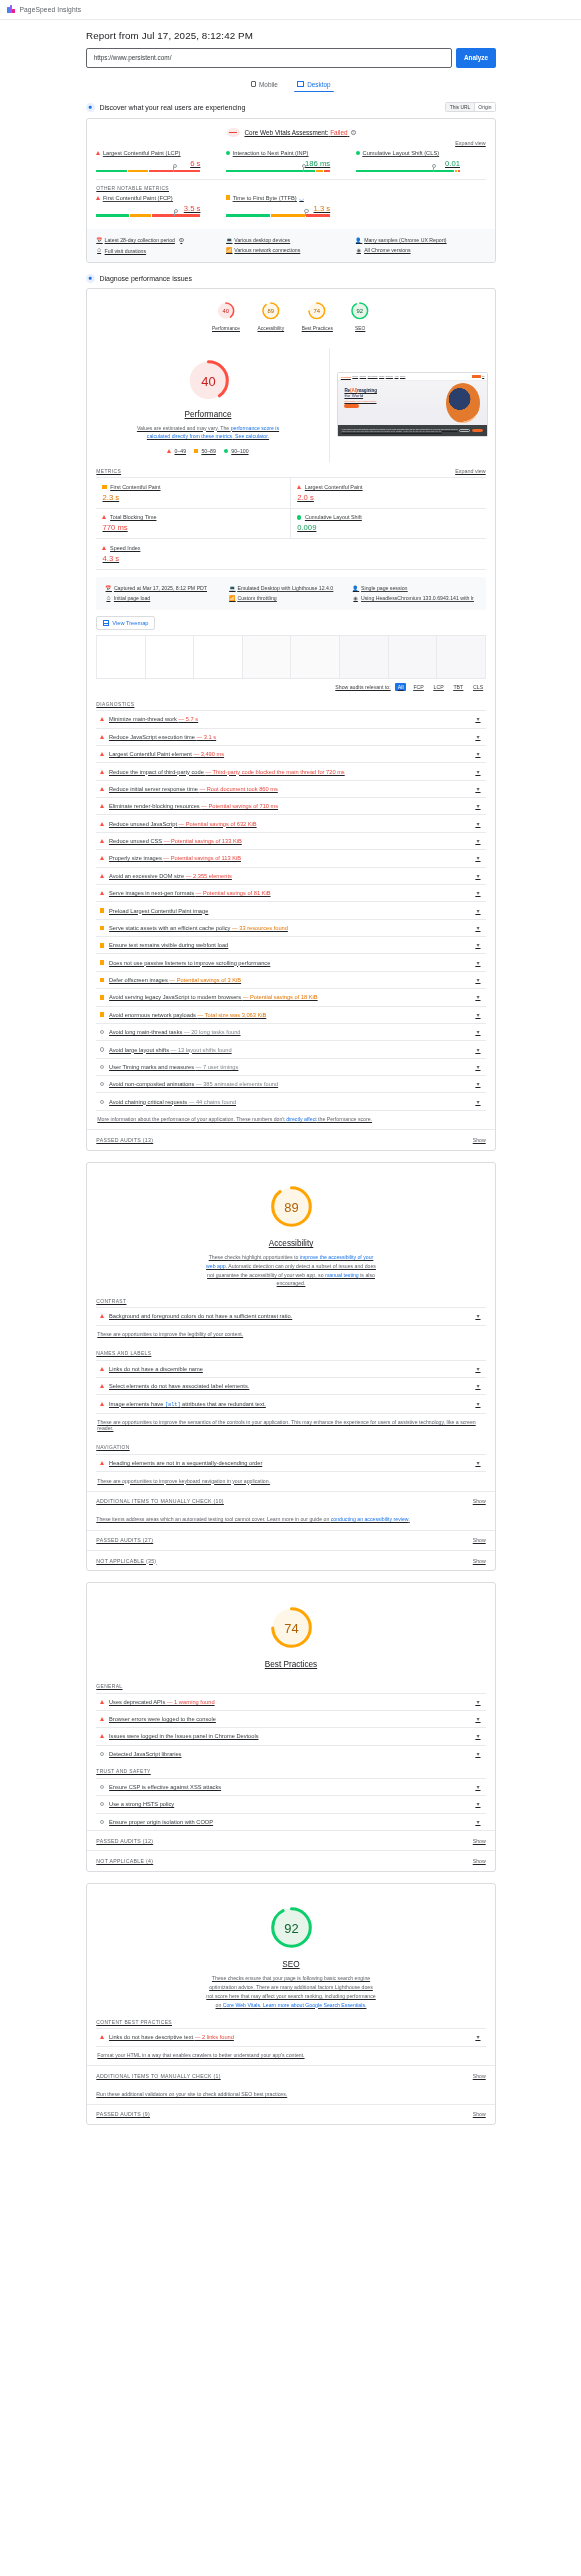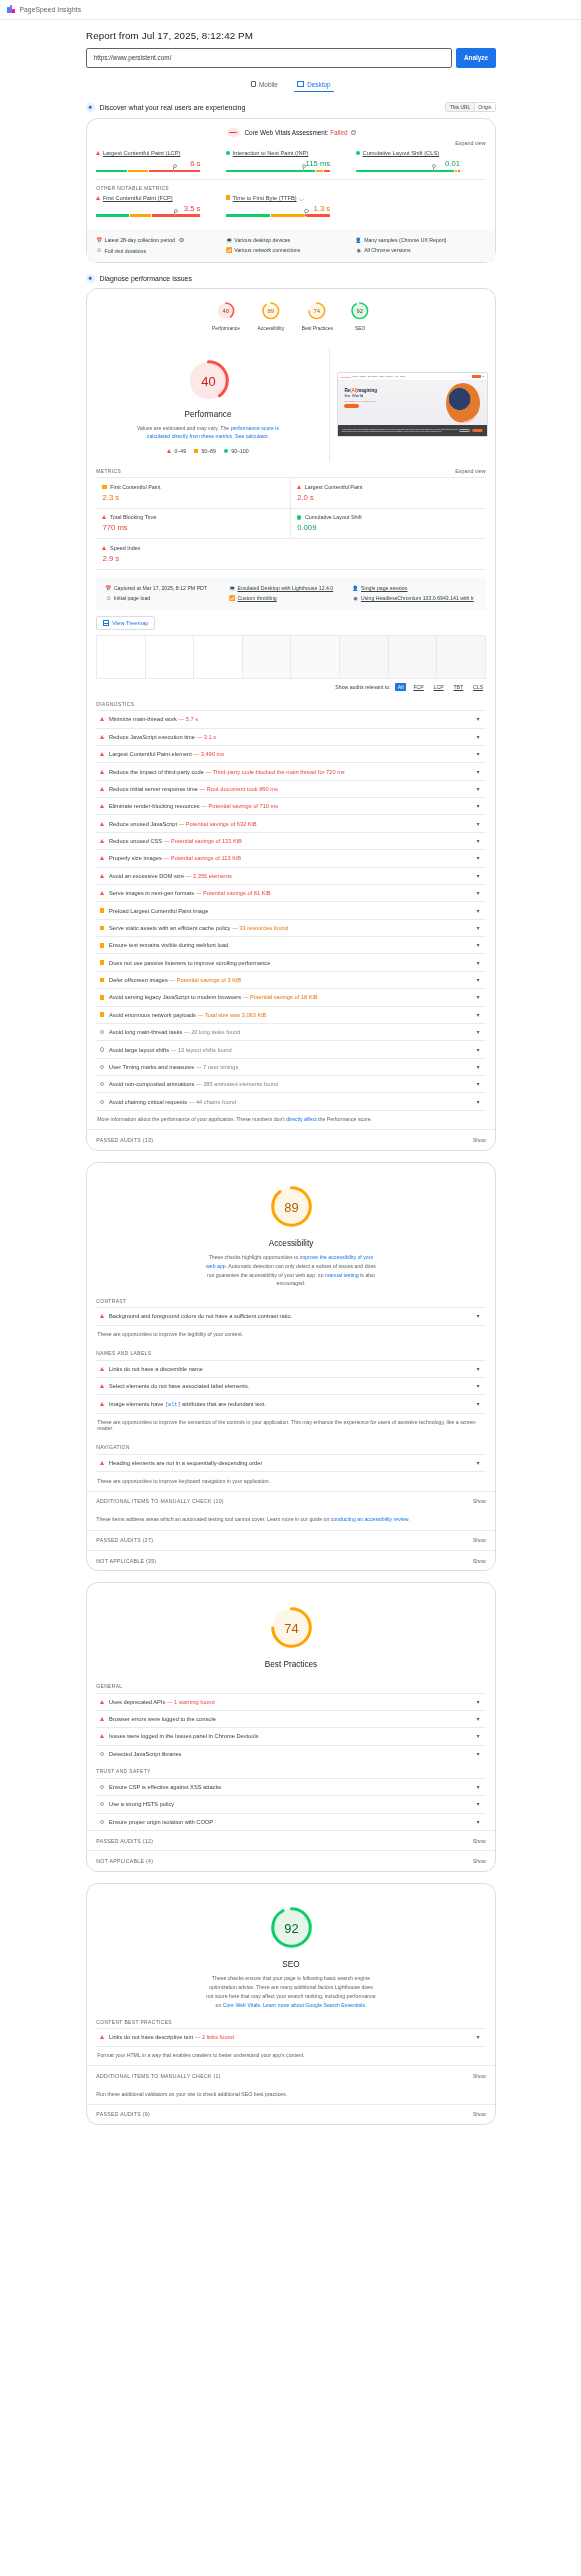--- a/index.html
+++ b/index.html
@@ -51,21 +51,21 @@
   .sechead h2 { font-size:7px; font-weight:normal; color:#202124; margin:0; flex:1;}
   .ic-circle { width:8.8px; height:8.8px; border-radius:50%; background:#e8f0fe; flex:none;
      position:relative;}
   .ic-circle:after{content:"";position:absolute;left:50%;top:50%;transform:translate(-50%,-50%);
      width:2.6px;height:2.6px;border-radius:50%;background:#1a73e8;}
   .toggle-group { display:flex; border:0.5px solid #dadce0; border-radius:1.5px; overflow:hidden; }
   .toggle-group div { font-size:4.9px; padding:1.5px 3.6px; color:#3c4043; cursor:pointer; background:#fff;}
   .toggle-group div.on { background:#f1f3f4; }
   .toggle-group div + div { border-left:0.5px solid #dadce0; }
 
-  .card { border:0.5px solid #dadce0; border-radius:12px; background:#fff; margin-bottom:11px; }
+  .card { border:0.5px solid #dadce0; border-radius:3px; background:#fff; margin-bottom:11px;text-decoration:underline; }
   .cwv-head { display:flex; align-items:center; justify-content:center; gap:4.6px; padding:9.3px 0 2.1px 0;}
   .cwv-pill { width:13.4px; height:8.8px; border-radius:50%; background:#fce8e6; position:relative;}
   .cwv-pill:after{content:"";position:absolute;left:2.6px;top:4.1px;width:8.2px;height:0.8px;background:#e8453c;}
   .cwv-title { font-size:6.4px; color:#202124;}
   .cwv-title b { font-weight:normal; color:#e8453c;}
   .q { display:inline-block; width:4.6px;height:4.6px;border:0.5px solid #80868b;border-radius:50%;
     font-size:3.6px;line-height:4.1px;text-align:center;color:#80868b;vertical-align:0.5px;margin-left:1.5px;}
   .expandview{ text-align:right; font-size:5.4px; color:#5f6368; padding:1px 9.3px 2.1px 0; cursor:pointer;}
 
   .metrics3 { display:flex; padding:2.1px 9.3px 7.2px 9.3px; }
@@ -243,21 +243,21 @@
               <i class="b-orange" style="width:20%"></i>
               <i class="b-red" style="width:50%"></i>
           <span class="needle" style="left:74%"></span>
         </div>
       </div>
       <div class="metric">
         <div class="mlabel">
           <span class="dot" style="background:#0cce6b"></span>
           <u>Interaction to Next Paint (INP)</u>
         </div>
-        <div class="mval t-green">115 ms</div>
+        <div class="mval t-green">186 ms</div>
         <div class="bar">
           <i class="b-green" style="width:87%"></i>
               <i class="b-orange" style="width:7%"></i>
               <i class="b-red" style="width:6%"></i>
           <span class="needle" style="left:74%"></span>
         </div>
       </div>
       <div class="metric">
         <div class="mlabel">
           <span class="dot" style="background:#0cce6b"></span>
@@ -474,21 +474,21 @@
             <span class="dot" style="background:#0cce6b"></span>
             <span>Cumulative Layout Shift</span>
           </div>
           <div class="vv t-green">0.009</div>
         </div>
         <div class="mcell" style="border-right:none">
           <div class="nm">
             <span class="tri"></span>
             <span>Speed Index</span>
           </div>
-          <div class="vv t-red">2.9 s</div>
+          <div class="vv t-red">4.3 s</div>
         </div>
         <div class="mcell" style="border-right:none"></div>
       </div>
     </div>
 
     
     <div class="metaband" style="margin:7.2px 9.3px 0 9.3px;border-radius:2.1px">
       <div class="mcol">
         <div class="mitem">
           <span class="gly">📅</span>

